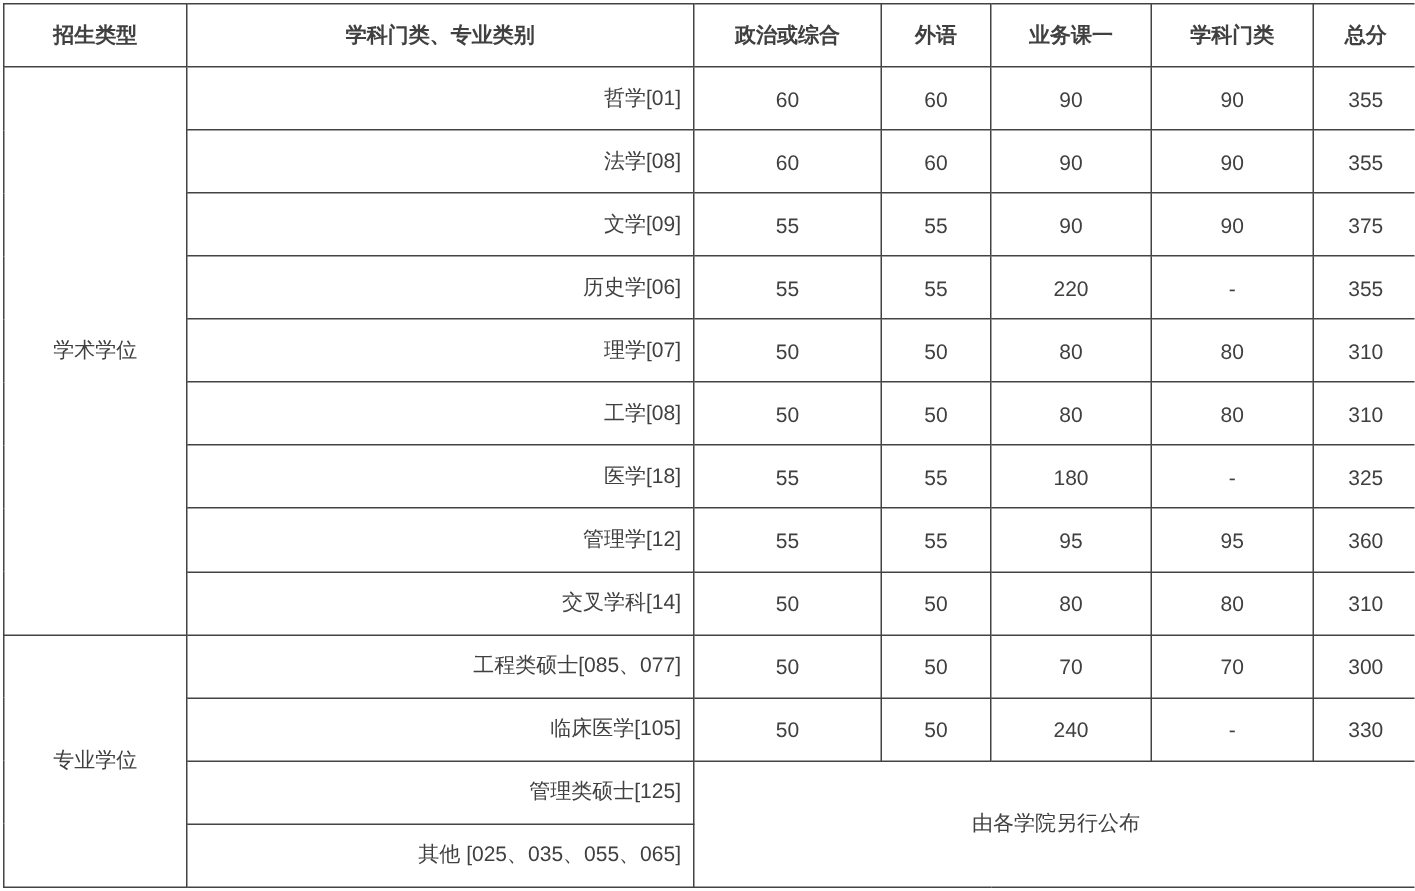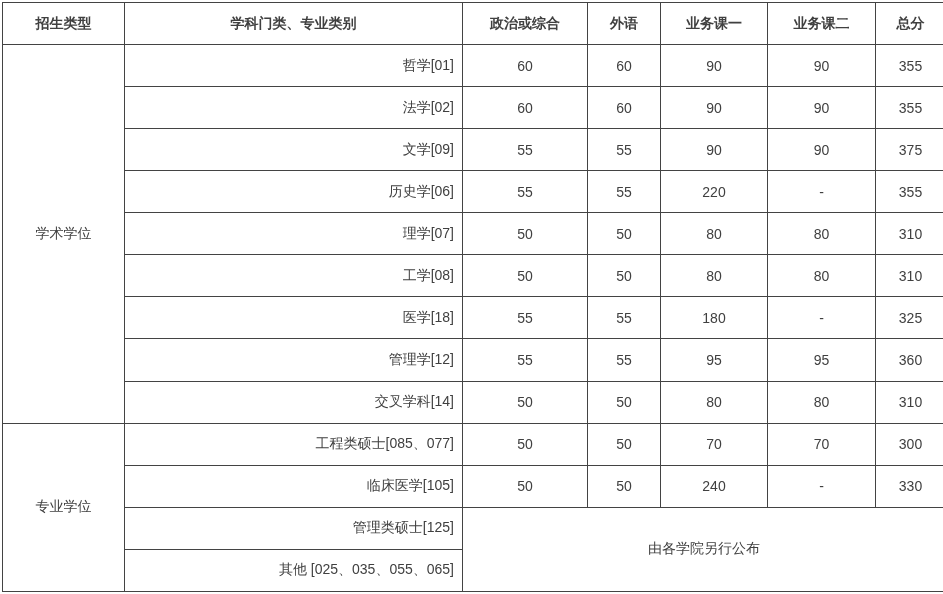--- a/index.html
+++ b/index.html
@@ -71,37 +71,37 @@
       <col style="width:108px">
       <col style="width:70px">
     </colgroup>
     <thead>
       <tr class="data-row">
         <th>招生类型</th>
         <th>学科门类、专业类别</th>
         <th>政治或综合</th>
         <th>外语</th>
         <th>业务课一</th>
-        <th>业务课二</th>
+        <th>学科门类</th>
         <th>总分</th>
       </tr>
     </thead>
     <tbody>
 
       <tr class="data-row">
         <td class="type-cell" rowspan="9">学术学位</td>
         <td class="category-cell">哲学[01]</td>
         <td class="score-cell">60</td>
         <td class="score-cell">60</td>
         <td class="score-cell">90</td>
         <td class="score-cell">90</td>
         <td class="score-cell">355</td>
       </tr>
       <tr class="data-row">
-        <td class="category-cell">法学[02]</td>
+        <td class="category-cell">法学[08]</td>
         <td class="score-cell">60</td>
         <td class="score-cell">60</td>
         <td class="score-cell">90</td>
         <td class="score-cell">90</td>
         <td class="score-cell">355</td>
       </tr>
       <tr class="data-row">
         <td class="category-cell">文学[09]</td>
         <td class="score-cell">55</td>
         <td class="score-cell">55</td>

